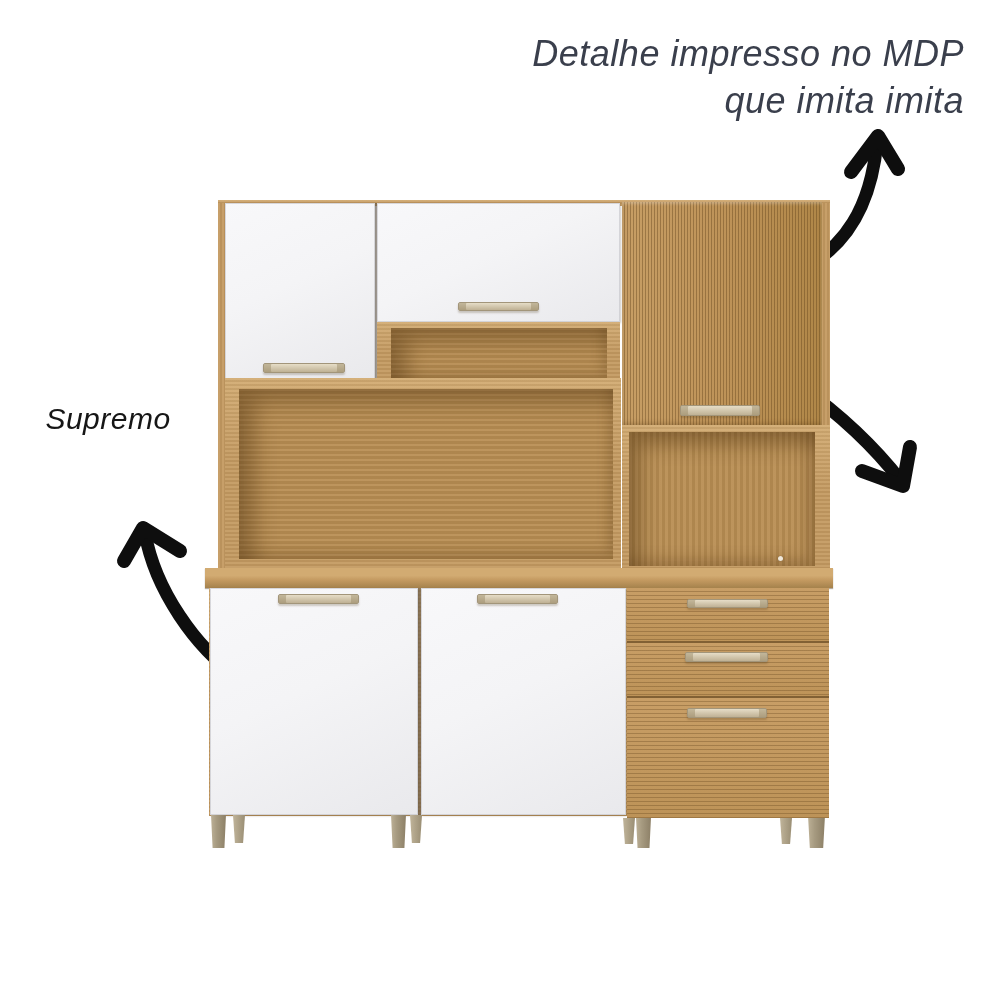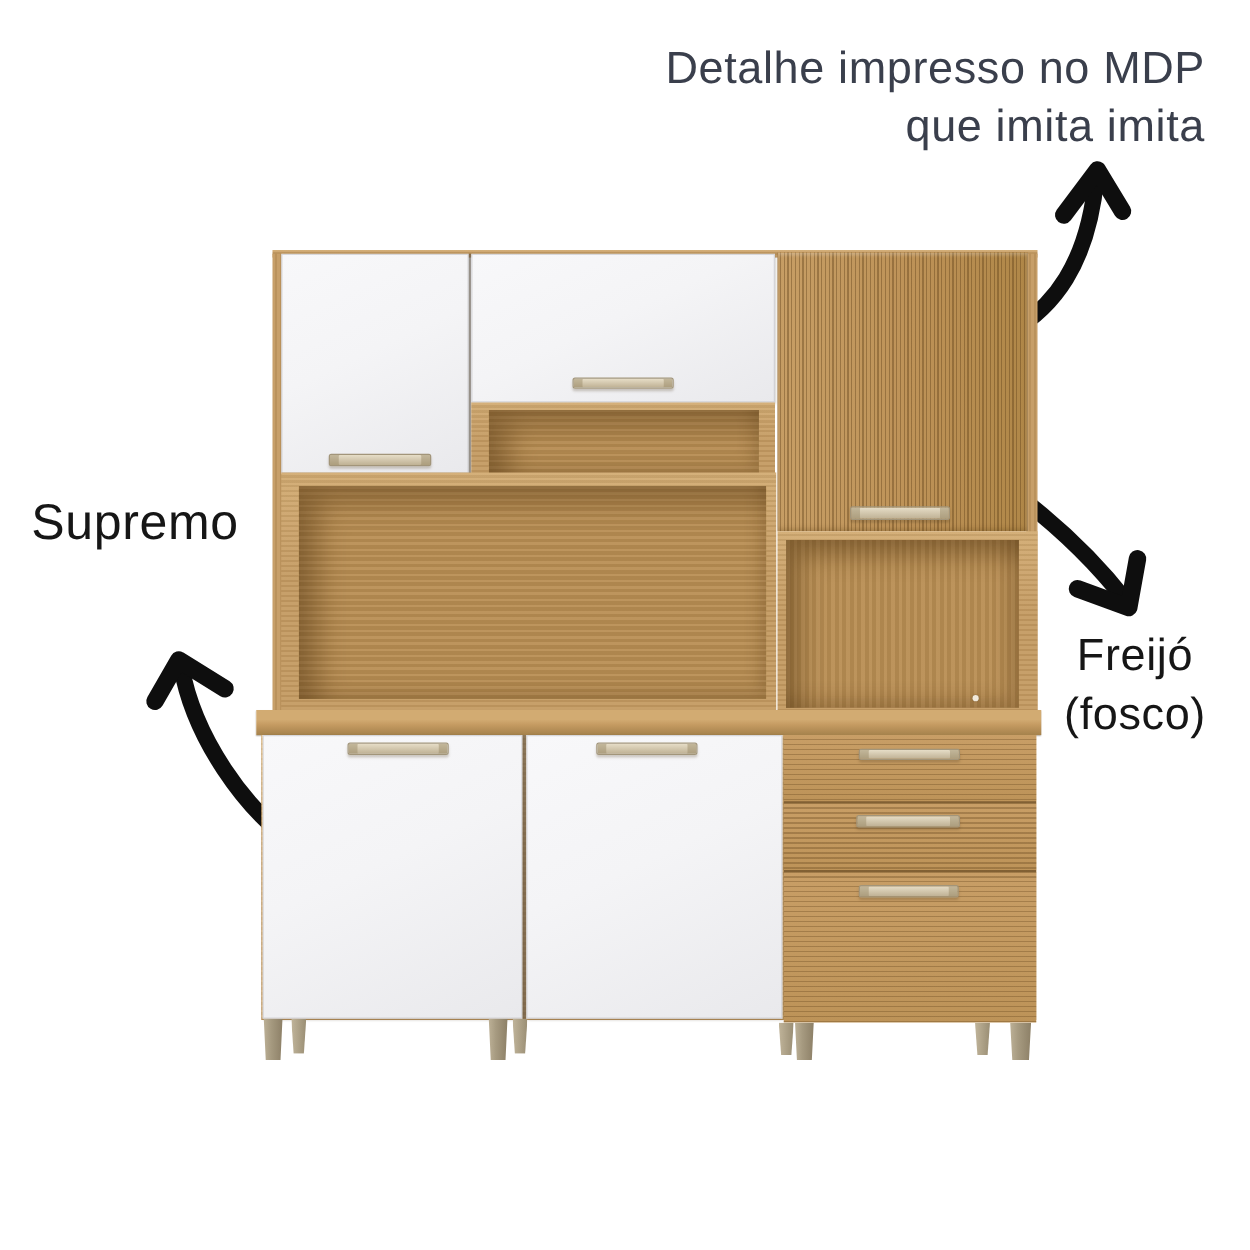--- a/index.html
+++ b/index.html
@@ -1,29 +1,30 @@
 <!DOCTYPE html>
 <html style="--background: #ffffff; --text_dark: #3a3f4c; --text_black: #161616; --arrow: #0e0e0e; --wood: #c49a61; --wood_light: #d2ab72; --wood_dark: #a5824c; --wood_interior: #b98e53; --wood_interior_dark: #8a6637; --door_white: #f4f4f6; --door_white_shade: #e9e9ec; --handle_light: #e6ddc7; --handle_dark: #bfb194; --leg_light: #c0b49a; --leg_dark: #8a7d64;"><head>
 <meta charset="utf-8">
 <style>
   html,body{margin:0;padding:0;background:#fff;}
   .stage{
     position:relative;width:1000px;height:848px;overflow:hidden;
     background:var(--background,#fff);
     font-family:"Liberation Sans", sans-serif;
+    font-style:italic;
   }
   
   .note{position:absolute;letter-spacing:.5px;}
   .note-ripado{
     top:30px;right:36px;text-align:right;
     font-size:36px;line-height:47px;color:var(--text_dark);
   }
   .note-supremo{
     top:396px;left:0;width:216px;text-align:center;
-    font-size:40px;line-height:45px;color:var(--text_black);
+    font-size:30px;line-height:45px;color:var(--text_black);
   }
   .note-freijo{
     top:500px;left:828px;width:160px;text-align:center;
     font-size:36px;line-height:47px;color:var(--text_black);
   }
   .note div{white-space:nowrap;}
   
   svg.arrows{position:absolute;left:0;top:0;pointer-events:none;}
   svg.arrows path{stroke:var(--arrow);fill:none;stroke-linecap:round;stroke-linejoin:round;}
   .arrow-curve{stroke-width:13px;}
@@ -91,24 +92,20 @@
 
   <div class="note note-ripado">
     <div>Detalhe impresso no MDP</div>
     <div>que imita imita</div>
   </div>
 
   <div class="note note-supremo">
     <div>Supremo</div>
   </div>
 
-  <div class="note note-freijo">
-    <div>Freijó</div>
-    <div>(fosco)</div>
-  </div>
 
   <svg class="arrows" width="1000" height="1000" viewBox="0 0 1000 1000">
     <g>
       <path class="arrow-curve" d="M795 272 C846 250 871 206 877 142"></path>
       <path class="arrow-head" d="M851 172 L878 136 L898 169"></path>
     </g>
     <g>
       <path class="arrow-curve" d="M800 386 C845 418 876 449 901 481"></path>
       <path class="arrow-head" d="M862 471 L903 486 L910 447"></path>
     </g>

